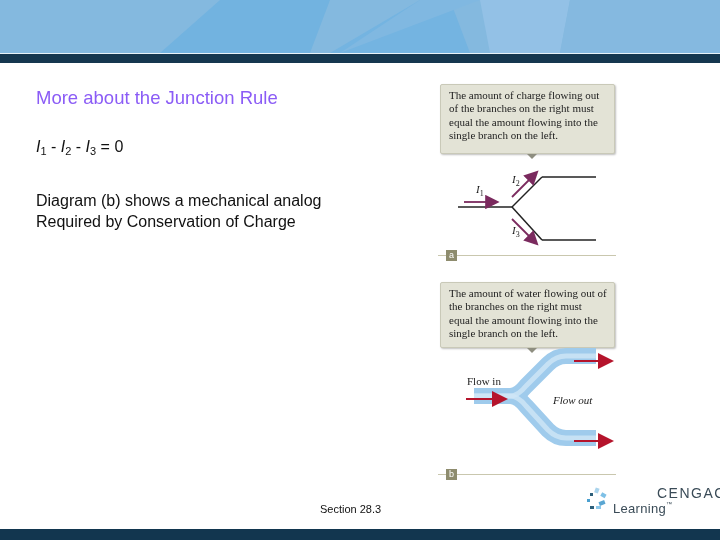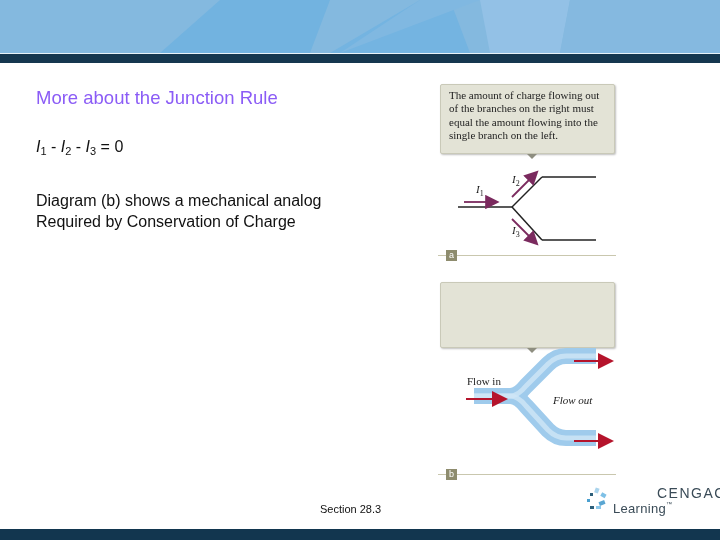--- a/index.html
+++ b/index.html
@@ -100,20 +100,21 @@
   </svg>
   <div class="diag-label" style="left:36px; top:18px;"><i>I</i><sub>1</sub></div>
   <div class="diag-label" style="left:72px; top:8px;"><i>I</i><sub>2</sub></div>
   <div class="diag-label" style="left:72px; top:59px;"><i>I</i><sub>3</sub></div>
 </div>
 
 <div class="fig-rule" style="left:438px; top:255px; width:178px;"></div>
 <div class="fig-tag" style="left:446px; top:250px;">a</div>
 
 <div class="callout callout-b">
+  <span>The amount of water flowing out of the branches on the right must equal the amount flowing into the single branch on the left.</span>
   <div class="tip"></div>
 </div>
 
 <div class="diagram diag-b">
   <svg width="180" height="110" viewBox="0 0 180 110">
     <defs>
       <linearGradient id="pipeG" x1="0" y1="0" x2="0" y2="1">
         <stop offset="0" stop-color="#7db5e3"></stop>
         <stop offset="0.5" stop-color="#d3e8f7"></stop>
         <stop offset="1" stop-color="#7db5e3"></stop>

